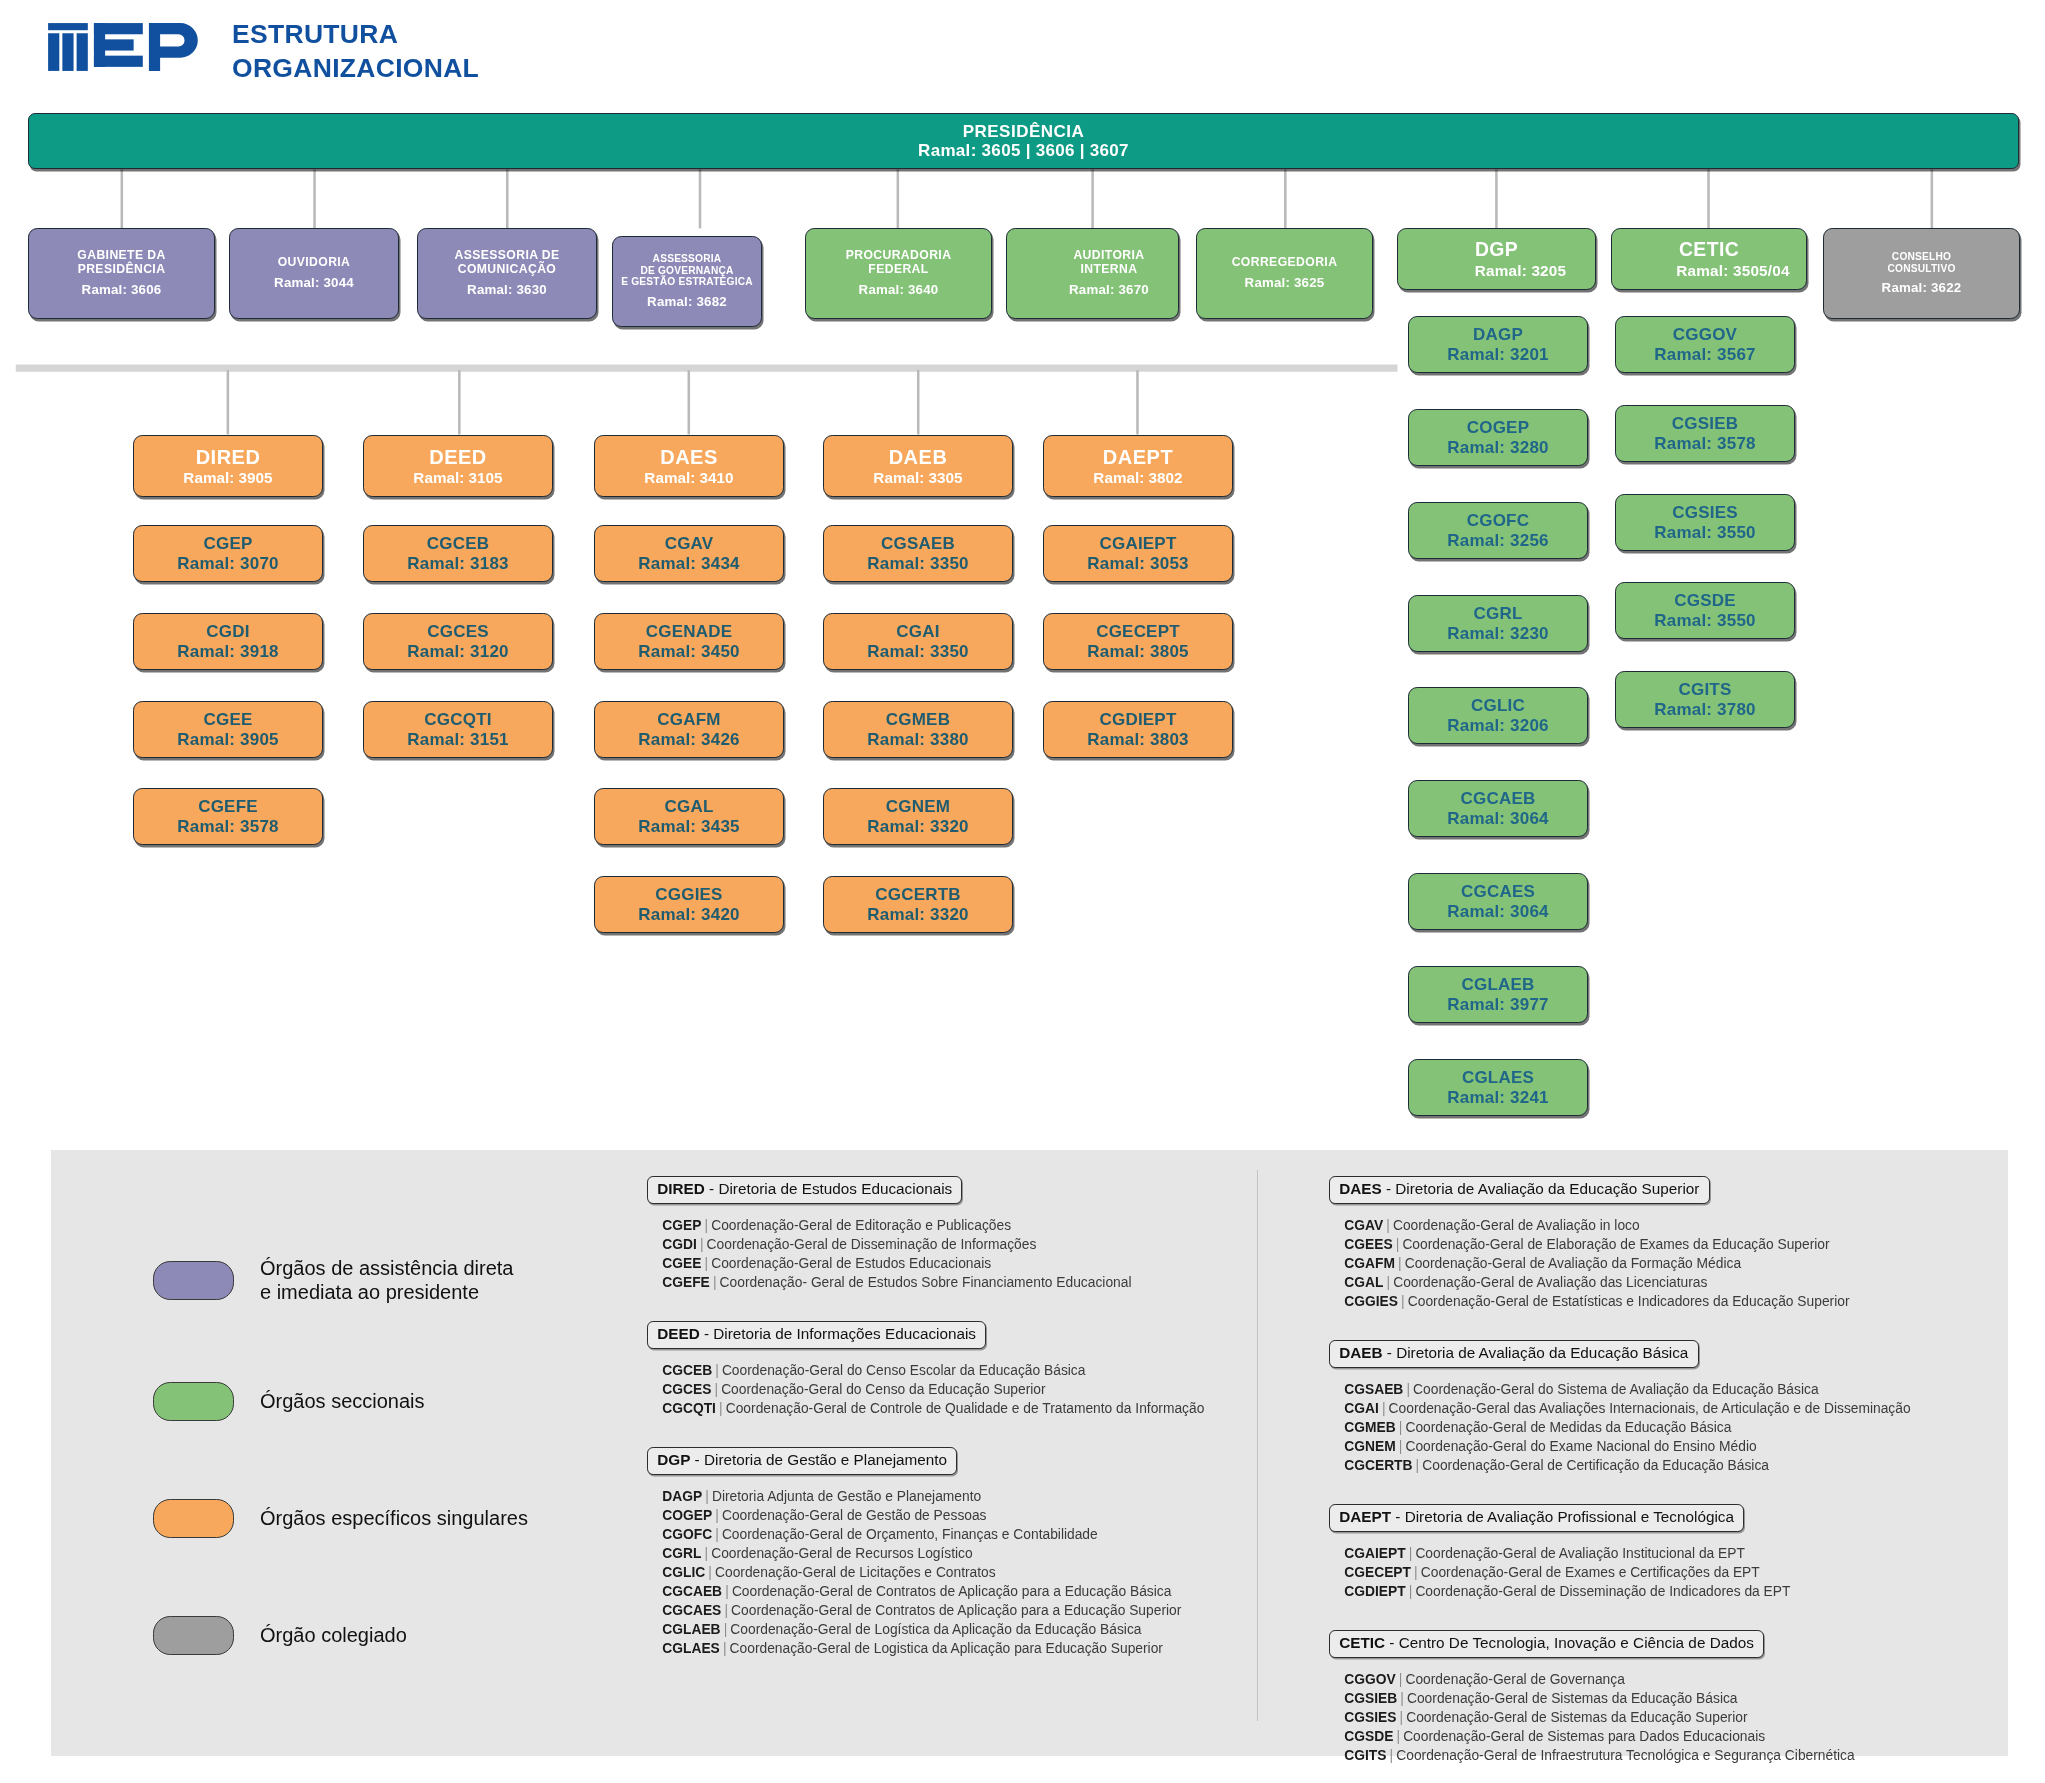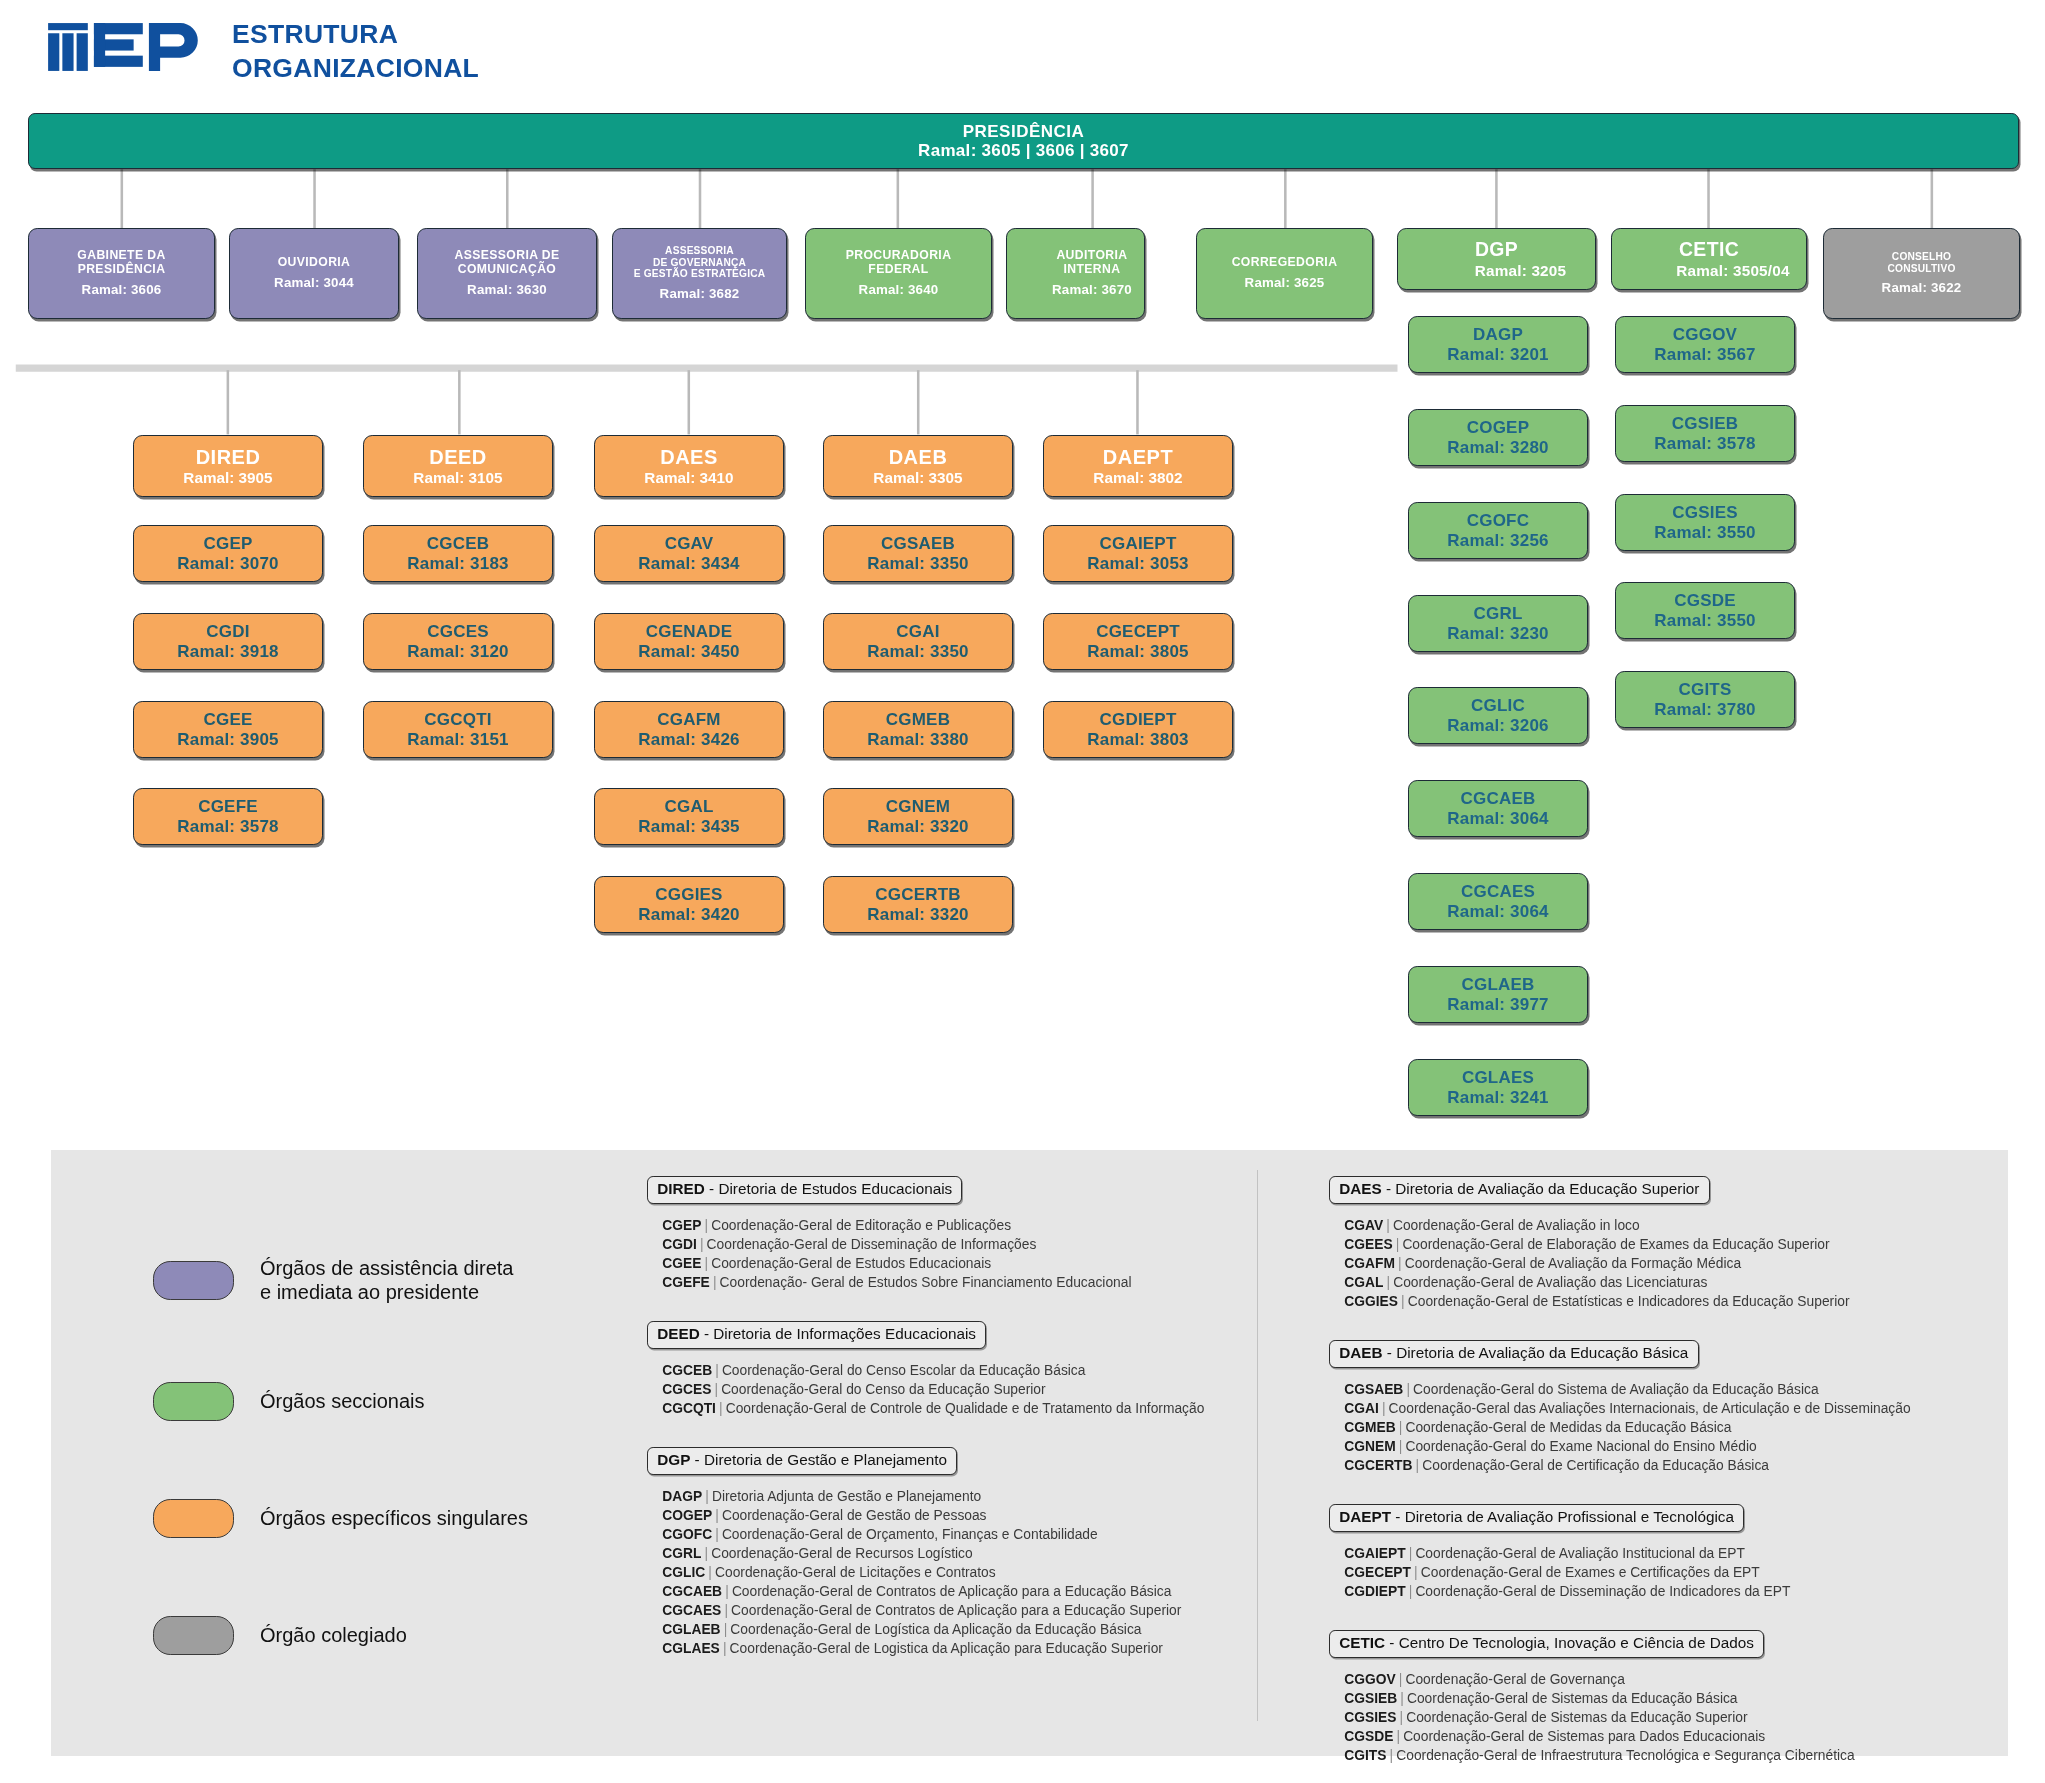--- a/index.html
+++ b/index.html
@@ -185,36 +185,36 @@
       </div>
       <div class="rm">Ramal: 3044</div>
     </div>
     <div class="box lvl1 purple" style="left: 417px; top: 228px; width: 180px;">
       <div class="nm">
         <div>ASSESSORIA DE</div>
         <div>COMUNICAÇÃO</div>
       </div>
       <div class="rm">Ramal: 3630</div>
     </div>
-    <div class="box lvl1 purple small" style="left: 612px; top: 228px; width: 175px;">
+    <div class="box lvl1 purple small" style="left: 612px; top: 236px; width: 150px;">
       <div class="nm">
         <div>ASSESSORIA</div>
         <div>DE GOVERNANÇA</div>
         <div>E GESTÃO ESTRATÉGICA</div>
       </div>
       <div class="rm">Ramal: 3682</div>
     </div>
     <div class="box lvl1 green" style="left: 805px; top: 228px; width: 187px;">
       <div class="nm">
         <div>PROCURADORIA</div>
         <div>FEDERAL</div>
       </div>
       <div class="rm">Ramal: 3640</div>
     </div>
-    <div class="box lvl1 green" style="left: 1006px; top: 228px; width: 139px; padding-left: 36px;">
+    <div class="box lvl1 green" style="left: 1006px; top: 228px; width: 173px; padding-left: 36px;">
       <div class="nm">
         <div>AUDITORIA</div>
         <div>INTERNA</div>
       </div>
       <div class="rm">Ramal: 3670</div>
     </div>
     <div class="box lvl1 green" style="left: 1196px; top: 228px; width: 177px;">
       <div class="nm">
         <div>CORREGEDORIA</div>
       </div>

